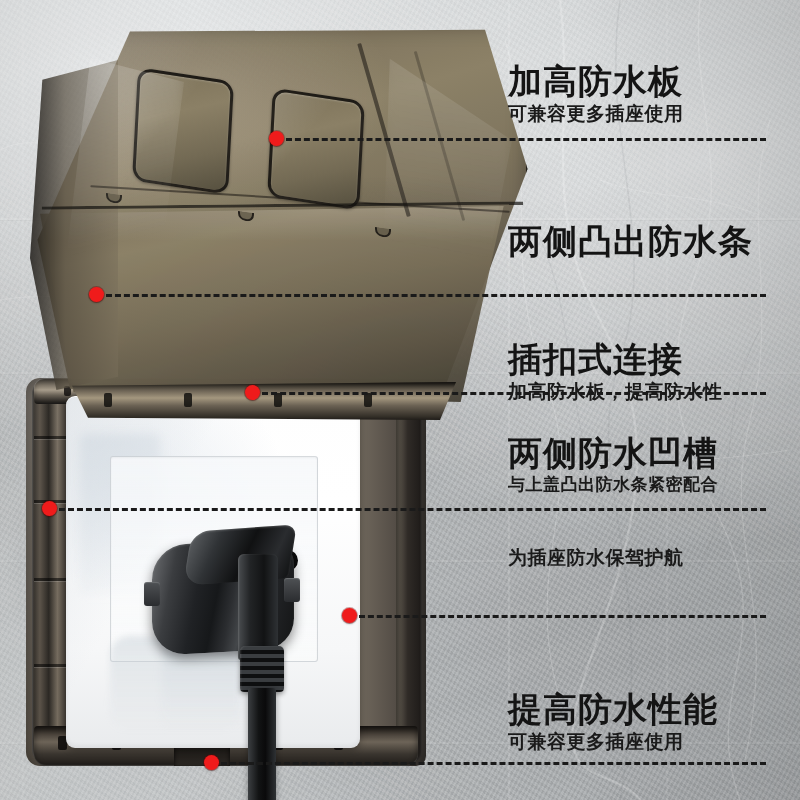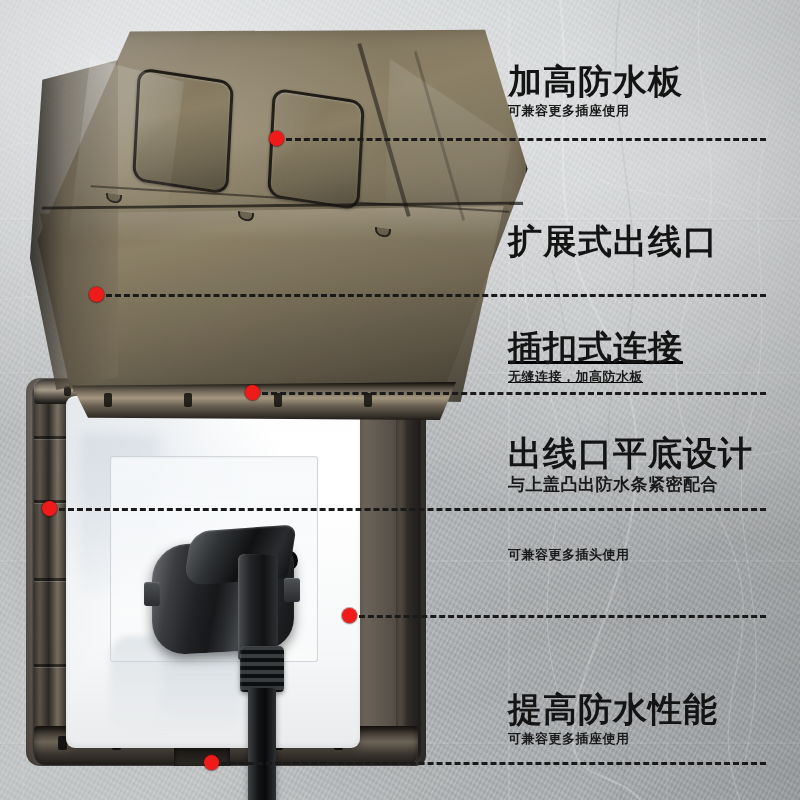--- a/index.html
+++ b/index.html
@@ -336,21 +336,21 @@
     position:absolute; width:15px; height:15px; border-radius:50%;
     background: #ef1b1b;
     box-shadow: 0 0 0 1px rgba(120,0,0,.35), 0 1px 2px rgba(0,0,0,.35);
   }
   .txt { position:absolute; left:508px; }
   .txt .t1 {
     font-size: 34px; font-weight: 700; color:#141414;
     letter-spacing: 1px; line-height: 1.12; white-space: nowrap;
   }
   .txt .t2 {
-    font-size: 13px; font-weight: 700; color:#1a1a1a;
+    font-size: 19px; font-weight: 700; color:#1a1a1a;
     letter-spacing: .5px; line-height: 1.2; margin-top: 3px; white-space: nowrap;
   }
   .txt .t2.small { font-size: 17px; }
 </style>
 </head>
 <body>
 
 <div id="stage">
 
   <div class="wall"></div>
@@ -480,47 +480,47 @@
     <div class="txt" style="top:62px;">
       <div class="t1">加高防水板</div>
       <div class="t2">可兼容更多插座使用</div>
     </div>
   </div>
 
   <div class="callout">
     <div class="dot-marker" style="left:89px; top:287px;"></div>
     <div class="dash" style="left:106px; top:294px; width:660px;"></div>
     <div class="txt" style="top:222px;">
-      <div class="t1">扩展式出线口</div>
+      <div class="t1">两侧凸出防水条</div>
     </div>
   </div>
 
   <div class="callout">
     <div class="dot-marker" style="left:245px; top:385px;"></div>
     <div class="dash" style="left:262px; top:392px; width:504px;"></div>
-    <div class="txt" style="top:328px;text-decoration:underline;">
+    <div class="txt" style="top:340px;">
       <div class="t1">插扣式连接</div>
-      <div class="t2">无缝连接，加高防水板</div>
+      <div class="t2">加高防水板，提高防水性</div>
     </div>
   </div>
 
   <div class="callout">
     <div class="dot-marker" style="left:42px; top:501px;"></div>
     <div class="dash" style="left:59px; top:508px; width:707px;"></div>
     <div class="txt" style="top:434px;">
-      <div class="t1">出线口平底设计</div>
+      <div class="t1">两侧防水凹槽</div>
       <div class="t2 small">与上盖凸出防水条紧密配合</div>
     </div>
   </div>
 
   <div class="callout">
     <div class="dot-marker" style="left:342px; top:608px;"></div>
     <div class="dash" style="left:359px; top:615px; width:407px;"></div>
     <div class="txt" style="top:544px;">
-      <div class="t2">可兼容更多插头使用</div>
+      <div class="t2">为插座防水保驾护航</div>
     </div>
   </div>
 
   <div class="callout">
     <div class="dot-marker" style="left:204px; top:755px;"></div>
     <div class="dash" style="left:221px; top:762px; width:545px;"></div>
     <div class="txt" style="top:690px;">
       <div class="t1">提高防水性能</div>
       <div class="t2">可兼容更多插座使用</div>
     </div>

